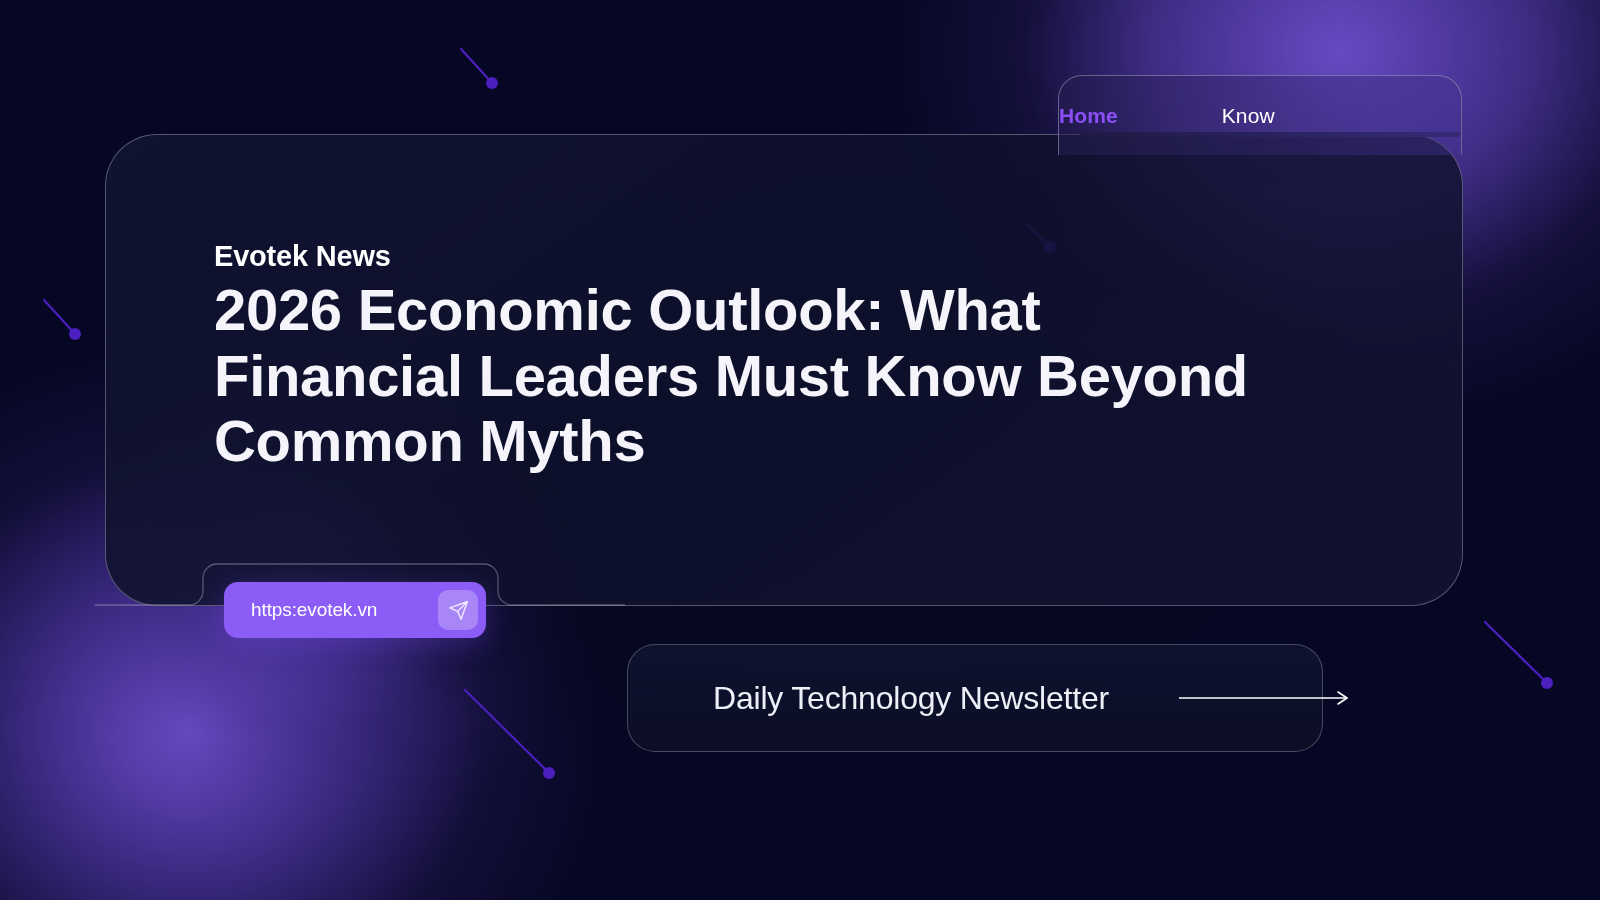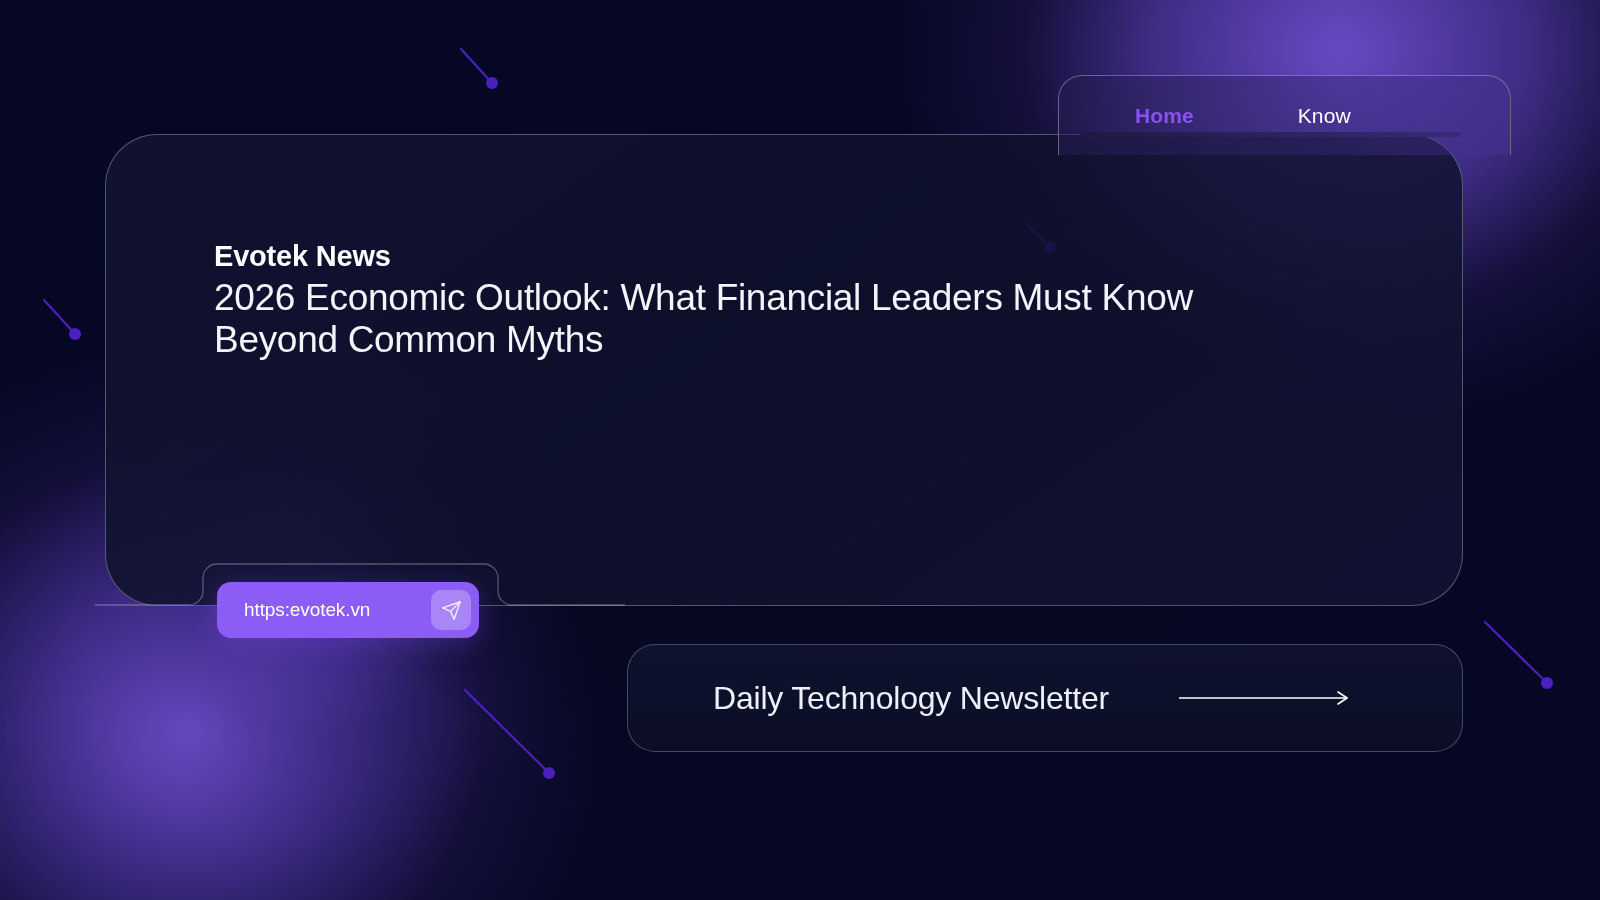--- a/index.html
+++ b/index.html
@@ -48,28 +48,27 @@
   }
 
   
   .mark { position: absolute; pointer-events: none; }
   .mark svg { display: block; overflow: visible; }
 
   
   .nav-panel {
     position: absolute;
     left: 1058px; top: 75px;
-    width: 453px; height: 80px;
+    width: 404px; height: 80px;
     border: 1px solid rgba(190,190,205,0.42);
     border-bottom: none;
     border-radius: 24px 24px 0 0;
     background: linear-gradient(110deg, rgba(36,28,78,0.55) 0%, rgba(70,53,148,0.42) 100%);
     display: flex;
     align-items: center;
-    padding-left: 76px;
     gap: 104px;
     z-index: 5;
   }
   .nav-link {
     font-size: 21px;
     letter-spacing: 0.1px;
     color: #ffffff;
     cursor: pointer;
     white-space: nowrap;
   }
@@ -104,42 +103,42 @@
     z-index: 7;
   }
   .eyebrow {
     font-size: 29px;
     font-weight: bold;
     color: #ffffff;
     letter-spacing: -0.2px;
     margin-bottom: 4px;
   }
   .headline {
-    font-size: 37px;
-    font-weight: 400;
+    font-size: 58px;
+    font-weight: 700;
     line-height: 1.13;
     color: #f4f4fa;
     letter-spacing: -0.3px;
     max-width: 1060px;
   }
 
   
   .pill-notch {
     position: absolute;
     left: 205px; top: 564px;
     width: 293px; height: 84px;
     z-index: 8;
     pointer-events: none;
   }
   .pill-notch svg { display: block; overflow: visible; }
 
   
   .url-pill {
     position: absolute;
-    left: 217px; top: 582px;
+    left: 224px; top: 582px;
     width: 262px; height: 56px;
     border-radius: 14px;
     background: #8b5cf6;
     display: flex;
     align-items: center;
     justify-content: space-between;
     padding: 0 8px 0 27px;
     z-index: 9;
     cursor: pointer;
     box-shadow: 0 6px 26px rgba(110,70,220,0.35);
@@ -158,21 +157,21 @@
     align-items: center;
     justify-content: center;
     cursor: pointer;
     flex: 0 0 auto;
   }
 
   
   .newsletter-bar {
     position: absolute;
     left: 627px; top: 644px;
-    width: 836px; height: 108px;
+    width: 696px; height: 108px;
     border-radius: 28px;
     border: 1px solid rgba(190,190,205,0.33);
     background: linear-gradient(180deg, rgba(17,20,48,0.88) 0%, rgba(13,15,38,0.82) 100%);
     display: flex;
     align-items: center;
     z-index: 4;
     cursor: pointer;
   }
   .newsletter-label {
     font-size: 32px;

